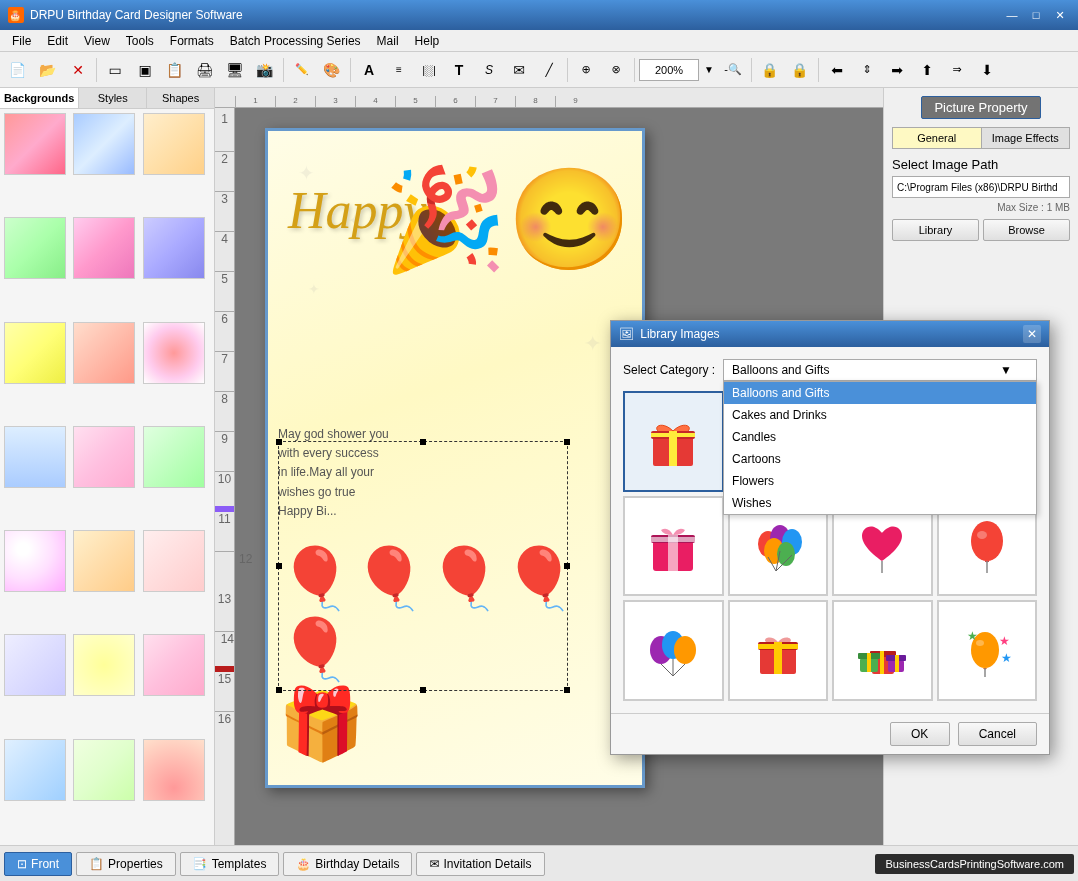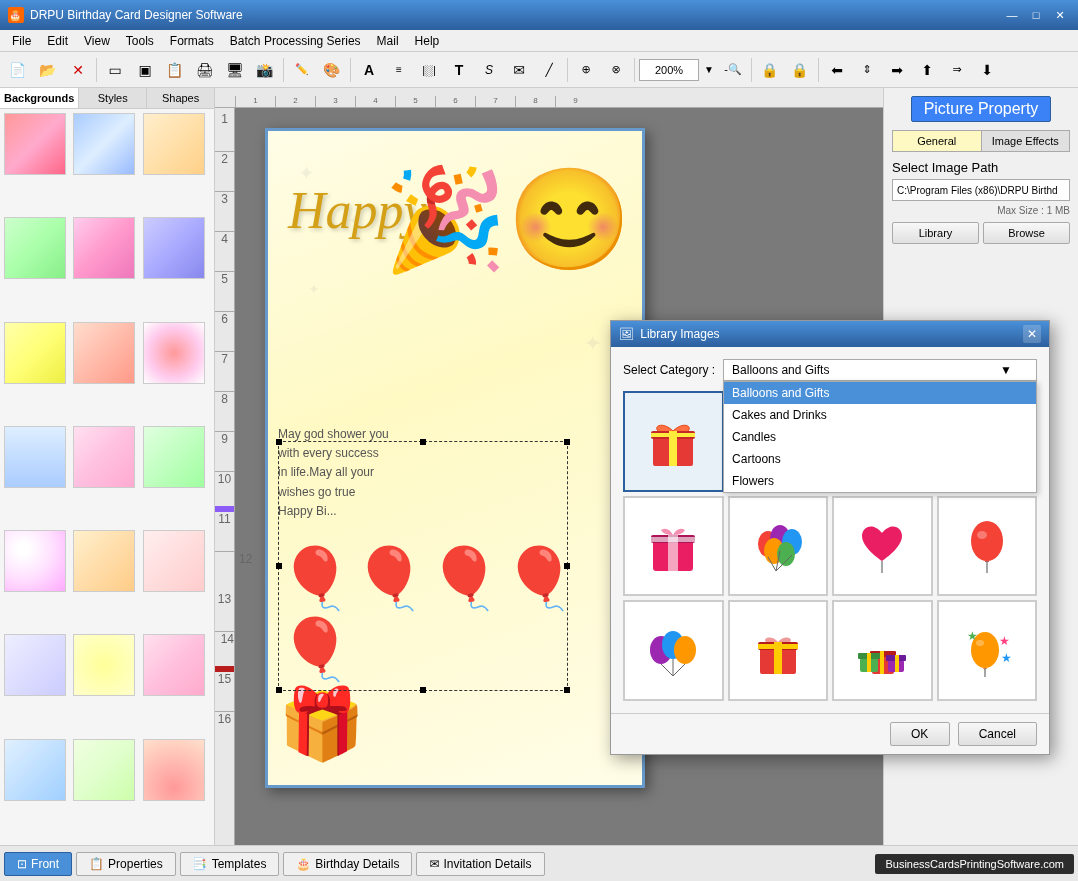--- a/index.html
+++ b/index.html
@@ -147,25 +147,25 @@
     }
 
     
     .right-panel {
       width: 195px;
       background: #f0f0f0;
       border-left: 1px solid #ccc;
       padding: 8px;
     }
     .panel-title-btn {
-      background: #3b82f6;
+      background: #737373;
       color: white;
       border: 1px solid #2c5f9e;
       padding: 3px 12px;
-      font-size: 16px;
+      font-size: 13px;
       cursor: pointer;
       border-radius: 2px;
       display: block;
       margin: 0 auto 8px;
     }
     .panel-tabs {
       display: flex;
       border: 1px solid #aaa;
       margin-bottom: 8px;
     }
@@ -705,20 +705,21 @@
           <div class="category-select-display">
             <span>Balloons and Gifts</span>
             <span>▼</span>
           </div>
           <div class="dropdown-open">
             <div class="dropdown-item selected">Balloons and Gifts</div>
             <div class="dropdown-item">Cakes and Drinks</div>
             <div class="dropdown-item">Candles</div>
             <div class="dropdown-item">Cartoons</div>
             <div class="dropdown-item">Flowers</div>
+            <div class="dropdown-item">Wishes</div>
           </div>
         </div>
       </div>
       <div class="images-grid">
 
         <div class="image-cell selected">
           <svg width="60" height="60" viewBox="0 0 60 60">
             <rect x="10" y="25" width="40" height="30" fill="#e53935" rx="2"></rect>
             <rect x="8" y="20" width="44" height="8" fill="#c62828" rx="2"></rect>
             <rect x="26" y="20" width="8" height="35" fill="#ffeb3b"></rect>

